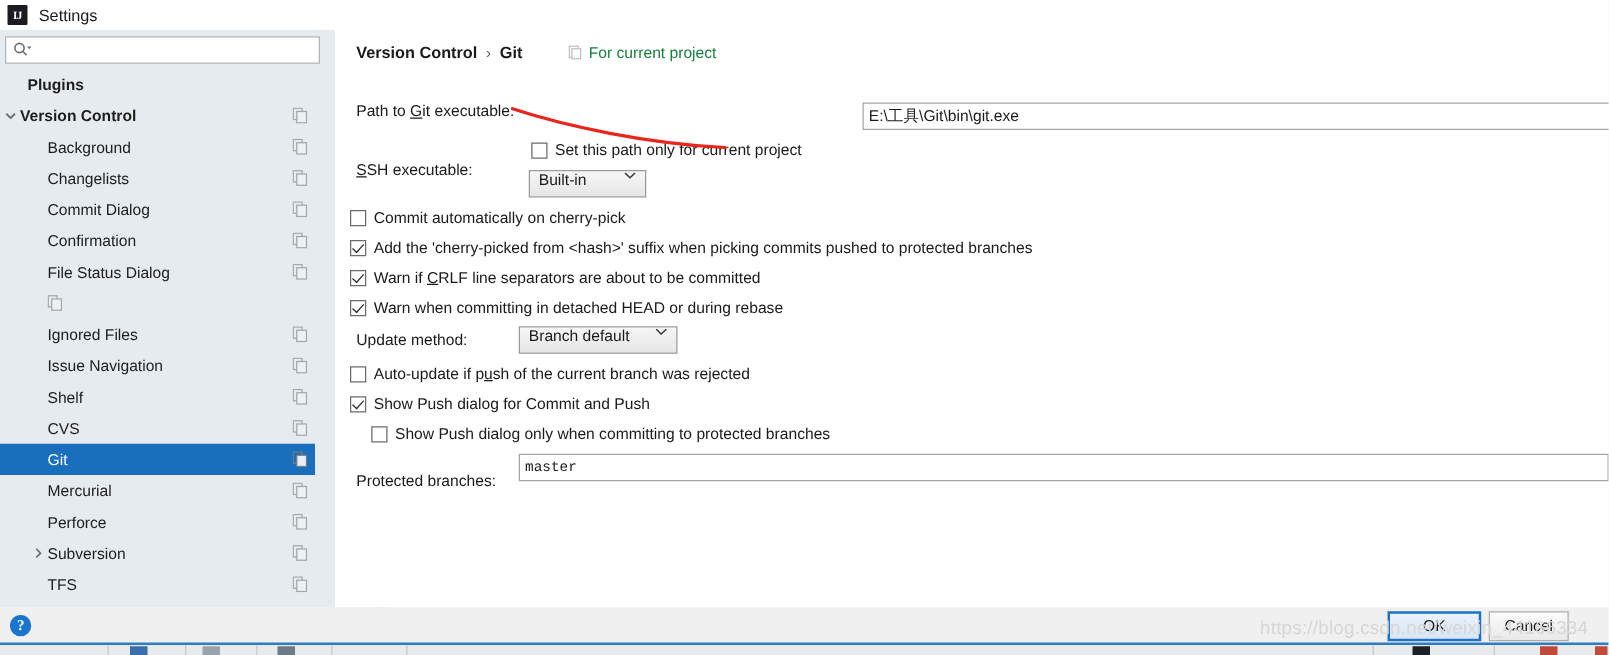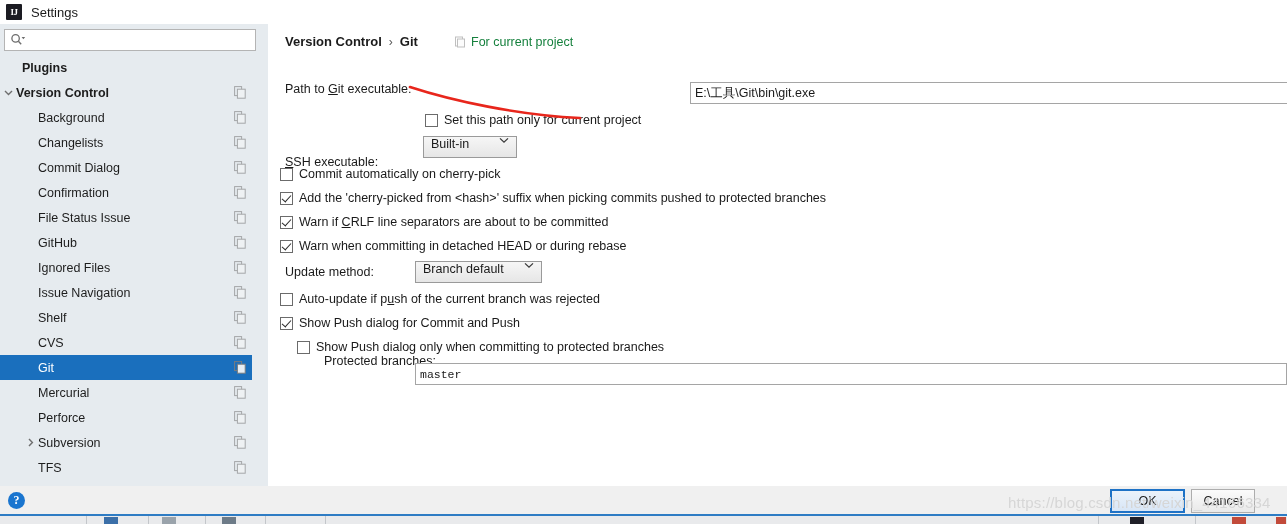--- a/index.html
+++ b/index.html
@@ -346,28 +346,27 @@
             </svg>
           </div>
           <div class="tree-row lvl1">
             <span class="tlabel">Confirmation</span>
             <svg class="copy-icon" viewBox="0 0 12 13">
               <rect x="0.6" y="0.6" width="7" height="9" fill="none" stroke="#7d7d7d" stroke-width="1"></rect>
               <rect x="3.4" y="3.2" width="7.8" height="9" fill="#f3f5f7" stroke="#7d7d7d" stroke-width="1"></rect>
             </svg>
           </div>
           <div class="tree-row lvl1">
-            <span class="tlabel">File Status Issue</span>
-            <svg class="copy-icon" viewBox="0 0 12 13">
-              <rect x="0.6" y="0.6" width="7" height="9" fill="none" stroke="#7d7d7d" stroke-width="1"></rect>
-              <rect x="3.4" y="3.2" width="7.8" height="9" fill="#f3f5f7" stroke="#7d7d7d" stroke-width="1"></rect>
-            </svg>
-          </div>
-          <div class="tree-row lvl1">
-            <span class="tlabel">GitHub</span>
+            <span class="tlabel">File Status Dialog</span>
+            <svg class="copy-icon" viewBox="0 0 12 13">
+              <rect x="0.6" y="0.6" width="7" height="9" fill="none" stroke="#7d7d7d" stroke-width="1"></rect>
+              <rect x="3.4" y="3.2" width="7.8" height="9" fill="#f3f5f7" stroke="#7d7d7d" stroke-width="1"></rect>
+            </svg>
+          </div>
+          <div class="tree-row lvl1">
             <svg class="copy-icon" viewBox="0 0 12 13">
               <rect x="0.6" y="0.6" width="7" height="9" fill="none" stroke="#7d7d7d" stroke-width="1"></rect>
               <rect x="3.4" y="3.2" width="7.8" height="9" fill="#f3f5f7" stroke="#7d7d7d" stroke-width="1"></rect>
             </svg>
           </div>
           <div class="tree-row lvl1">
             <span class="tlabel">Ignored Files</span>
             <svg class="copy-icon" viewBox="0 0 12 13">
               <rect x="0.6" y="0.6" width="7" height="9" fill="none" stroke="#7d7d7d" stroke-width="1"></rect>
               <rect x="3.4" y="3.2" width="7.8" height="9" fill="#f3f5f7" stroke="#7d7d7d" stroke-width="1"></rect>
@@ -460,21 +459,21 @@
       <div class="row" style="left:17px; top:58px;">
         <span class="flabel"><span>Path to </span><u>G</u><span>it executable:</span></span>
       </div>
       <input class="textfield" type="text" style="position: absolute; left: 422px; top: 58px; width: 818px;" value="E:\工具\Git\bin\git.exe">
 
       <div class="cb-row" style="left:157px; top:89px;justify-content:space-between;">
         <span class="cbox"></span>
         <span class="cb-label">Set this path only for current project</span>
       </div>
 
-      <div class="row" style="left:17px; top:131px;">
+      <div class="row" style="left:17px; top:105px;">
         <span class="flabel"><u>S</u><span>SH executable:</span></span>
       </div>
       <div class="combo" style="position:absolute; left:155px; top:112px; width:94px;">
         <span class="ctext">Built-in</span>
         <svg class="carrow" width="10" height="7" viewBox="0 0 10 7">
           <path d="M1 1.4 L5 5.2 L9 1.4" fill="none" stroke="#3a3a3a" stroke-width="1.3"></path>
         </svg>
       </div>
 
       <div class="cb-row" style="left:12px; top:143px;">
@@ -515,21 +514,21 @@
       <div class="cb-row" style="left:12px; top:292px;">
         <span class="cbox checked"></span>
         <span class="cb-label">Show Push dialog for Commit and Push</span>
       </div>
 
       <div class="cb-row" style="left:29px; top:316px;">
         <span class="cbox"></span>
         <span class="cb-label">Show Push dialog only when committing to protected branches</span>
       </div>
 
-      <div class="row" style="left:17px; top:330px;margin-left:39px;">
+      <div class="row" style="left:17px; top:354px;">
         <span class="flabel">Protected branches:</span>
       </div>
       <input class="textfield mono" type="text" style="position: absolute; left: 147px; top: 339px; width: 872px;" value="master">
     </div>
 
     <svg id="annotation" width="260" height="42" viewBox="0 0 260 42">
       <path d="M2 3 C 45 17, 110 31, 172 34" fill="none" stroke="#e8261c" stroke-width="2.6" stroke-linecap="round"></path>
     </svg>
   </div>
 

